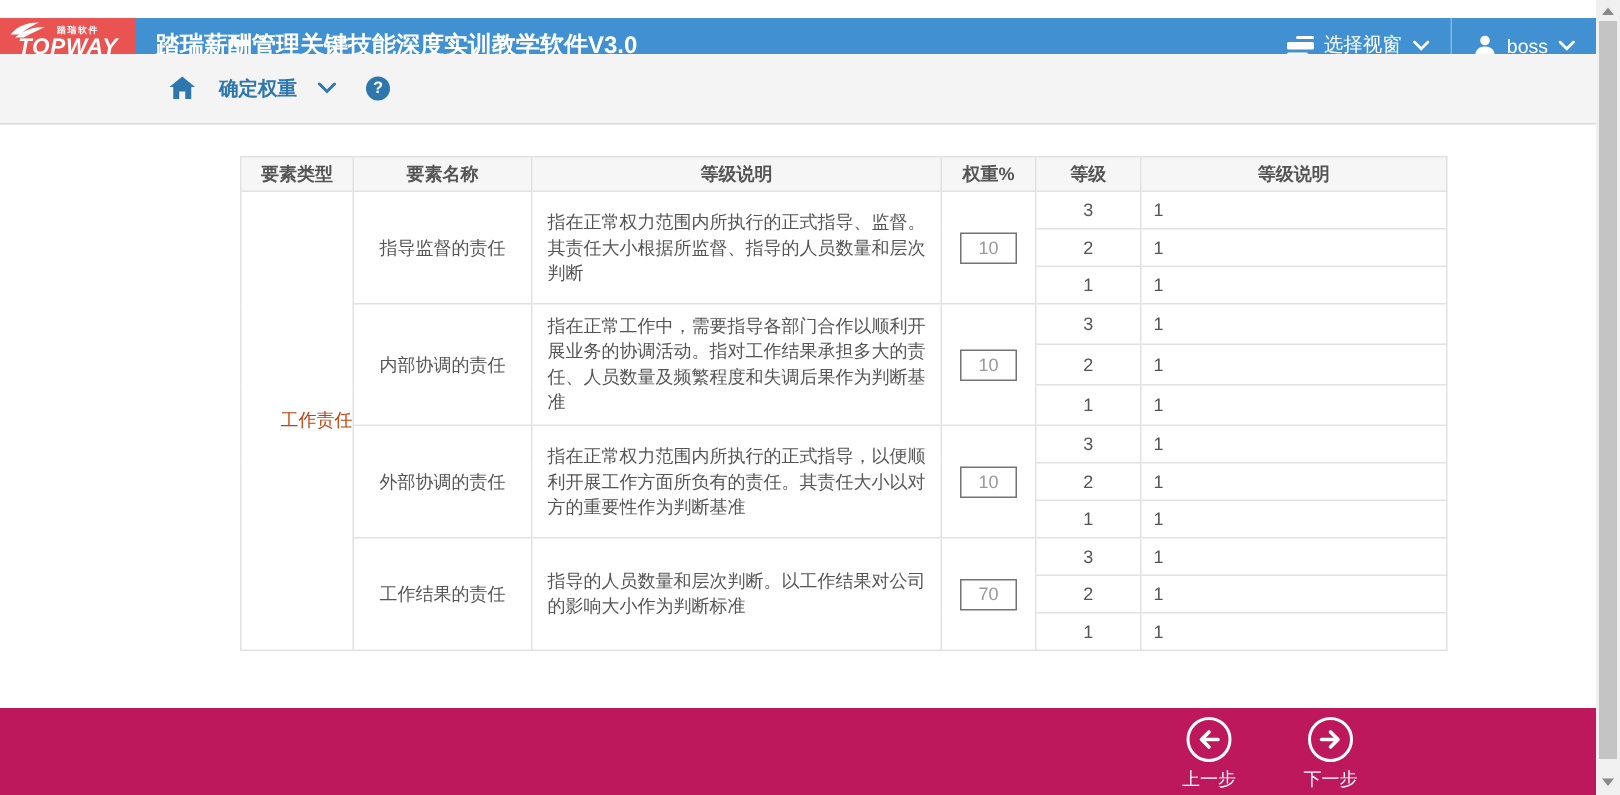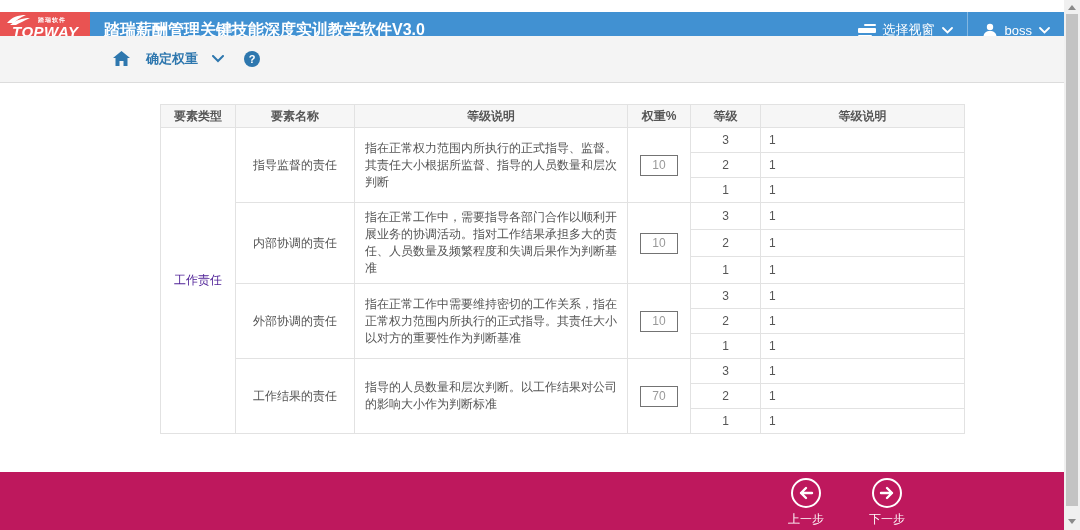--- a/index.html
+++ b/index.html
@@ -34,21 +34,21 @@
   .help-icon { margin-left:20px; width:16px; height:16px; border-radius:50%; background:#2e77ae;
                color:#fff; font-size:11px; font-weight:bold; display:flex; align-items:center;
                justify-content:center; cursor:pointer; }
 
   
   .tbl-wrap { position:absolute; left:133px; top:104px;padding-left:27px; }
   table { border-collapse:collapse; table-layout:fixed; width:804px; font-size:12px; color:#555; }
   th,td { border:1px solid #e2e2e2; }
   th { background:#f6f6f6; height:23px; font-weight:bold; color:#555; text-align:center; }
   td { height:25px; }
-  .col-type { text-align:center; color:#4c1d95; }
+  .col-type { text-align:right; color:#c2410c; }
   .col-name { text-align:center; }
   .col-def  { padding:6px 10px; line-height:17px; text-align:left; }
   .col-weight { text-align:center; }
   .col-level { text-align:center; }
   .col-desc { text-align:left; padding-left:8px; }
   .weight-input { width:38px; height:21px; border:1px solid #737373; color:#999; text-align:center;
                   font-size:12px; background:#fff; font-family:inherit; }
 
   
   .footer { position:absolute; left:0; top:472px; width:1064px; height:58px; background:#be185d; }
@@ -166,21 +166,21 @@
           <tr>
             <td class="col-level">2</td>
             <td class="col-desc">1</td>
           </tr>
           <tr>
             <td class="col-level">1</td>
             <td class="col-desc">1</td>
           </tr>
           <tr>
             <td rowspan="3" class="col-name">外部协调的责任</td>
-            <td rowspan="3" class="col-def">指在正常工作中需要维持密切的工作关系，指在正常权力范围内所执行的正式指导。其责任大小以对方的重要性作为判断基准</td>
+            <td rowspan="3" class="col-def">指在正常权力范围内所执行的正式指导，以便顺利开展工作方面所负有的责任。其责任大小以对方的重要性作为判断基准</td>
             <td rowspan="3" class="col-weight"><input class="weight-input" type="text" value="10" style=""></td>
             <td class="col-level">3</td>
             <td class="col-desc">1</td>
           </tr>
           <tr>
             <td class="col-level">2</td>
             <td class="col-desc">1</td>
           </tr>
           <tr>
             <td class="col-level">1</td>

